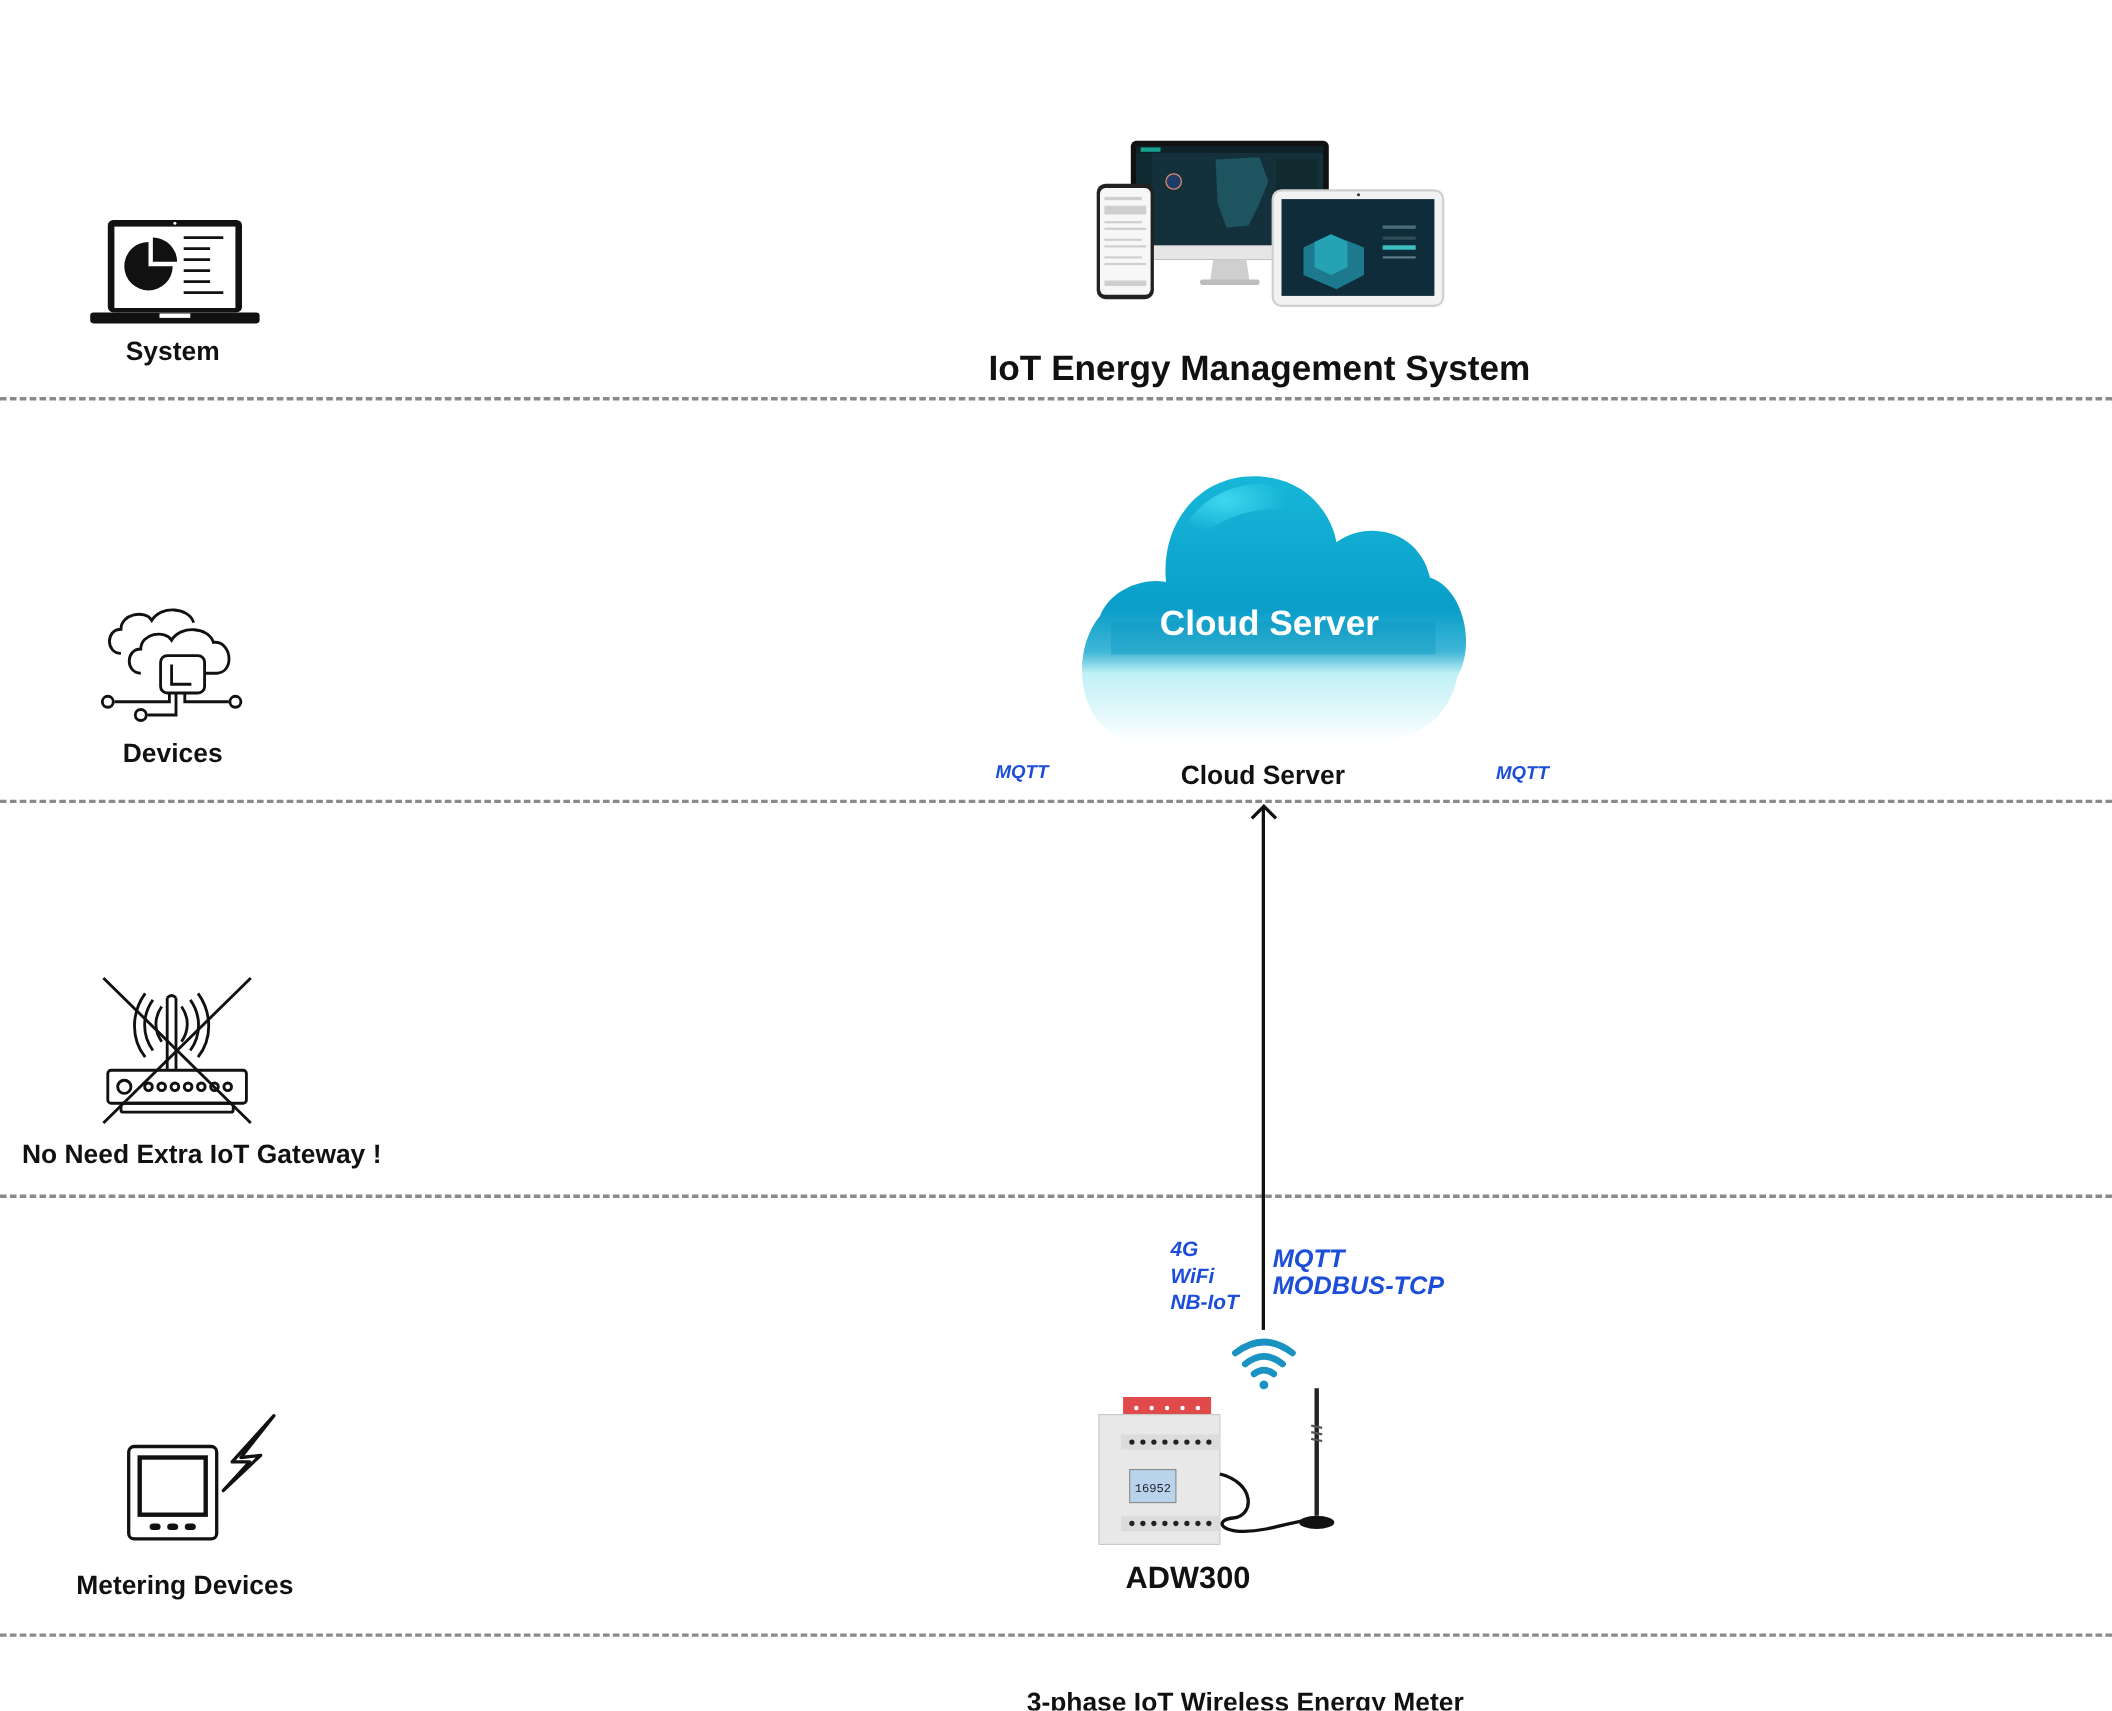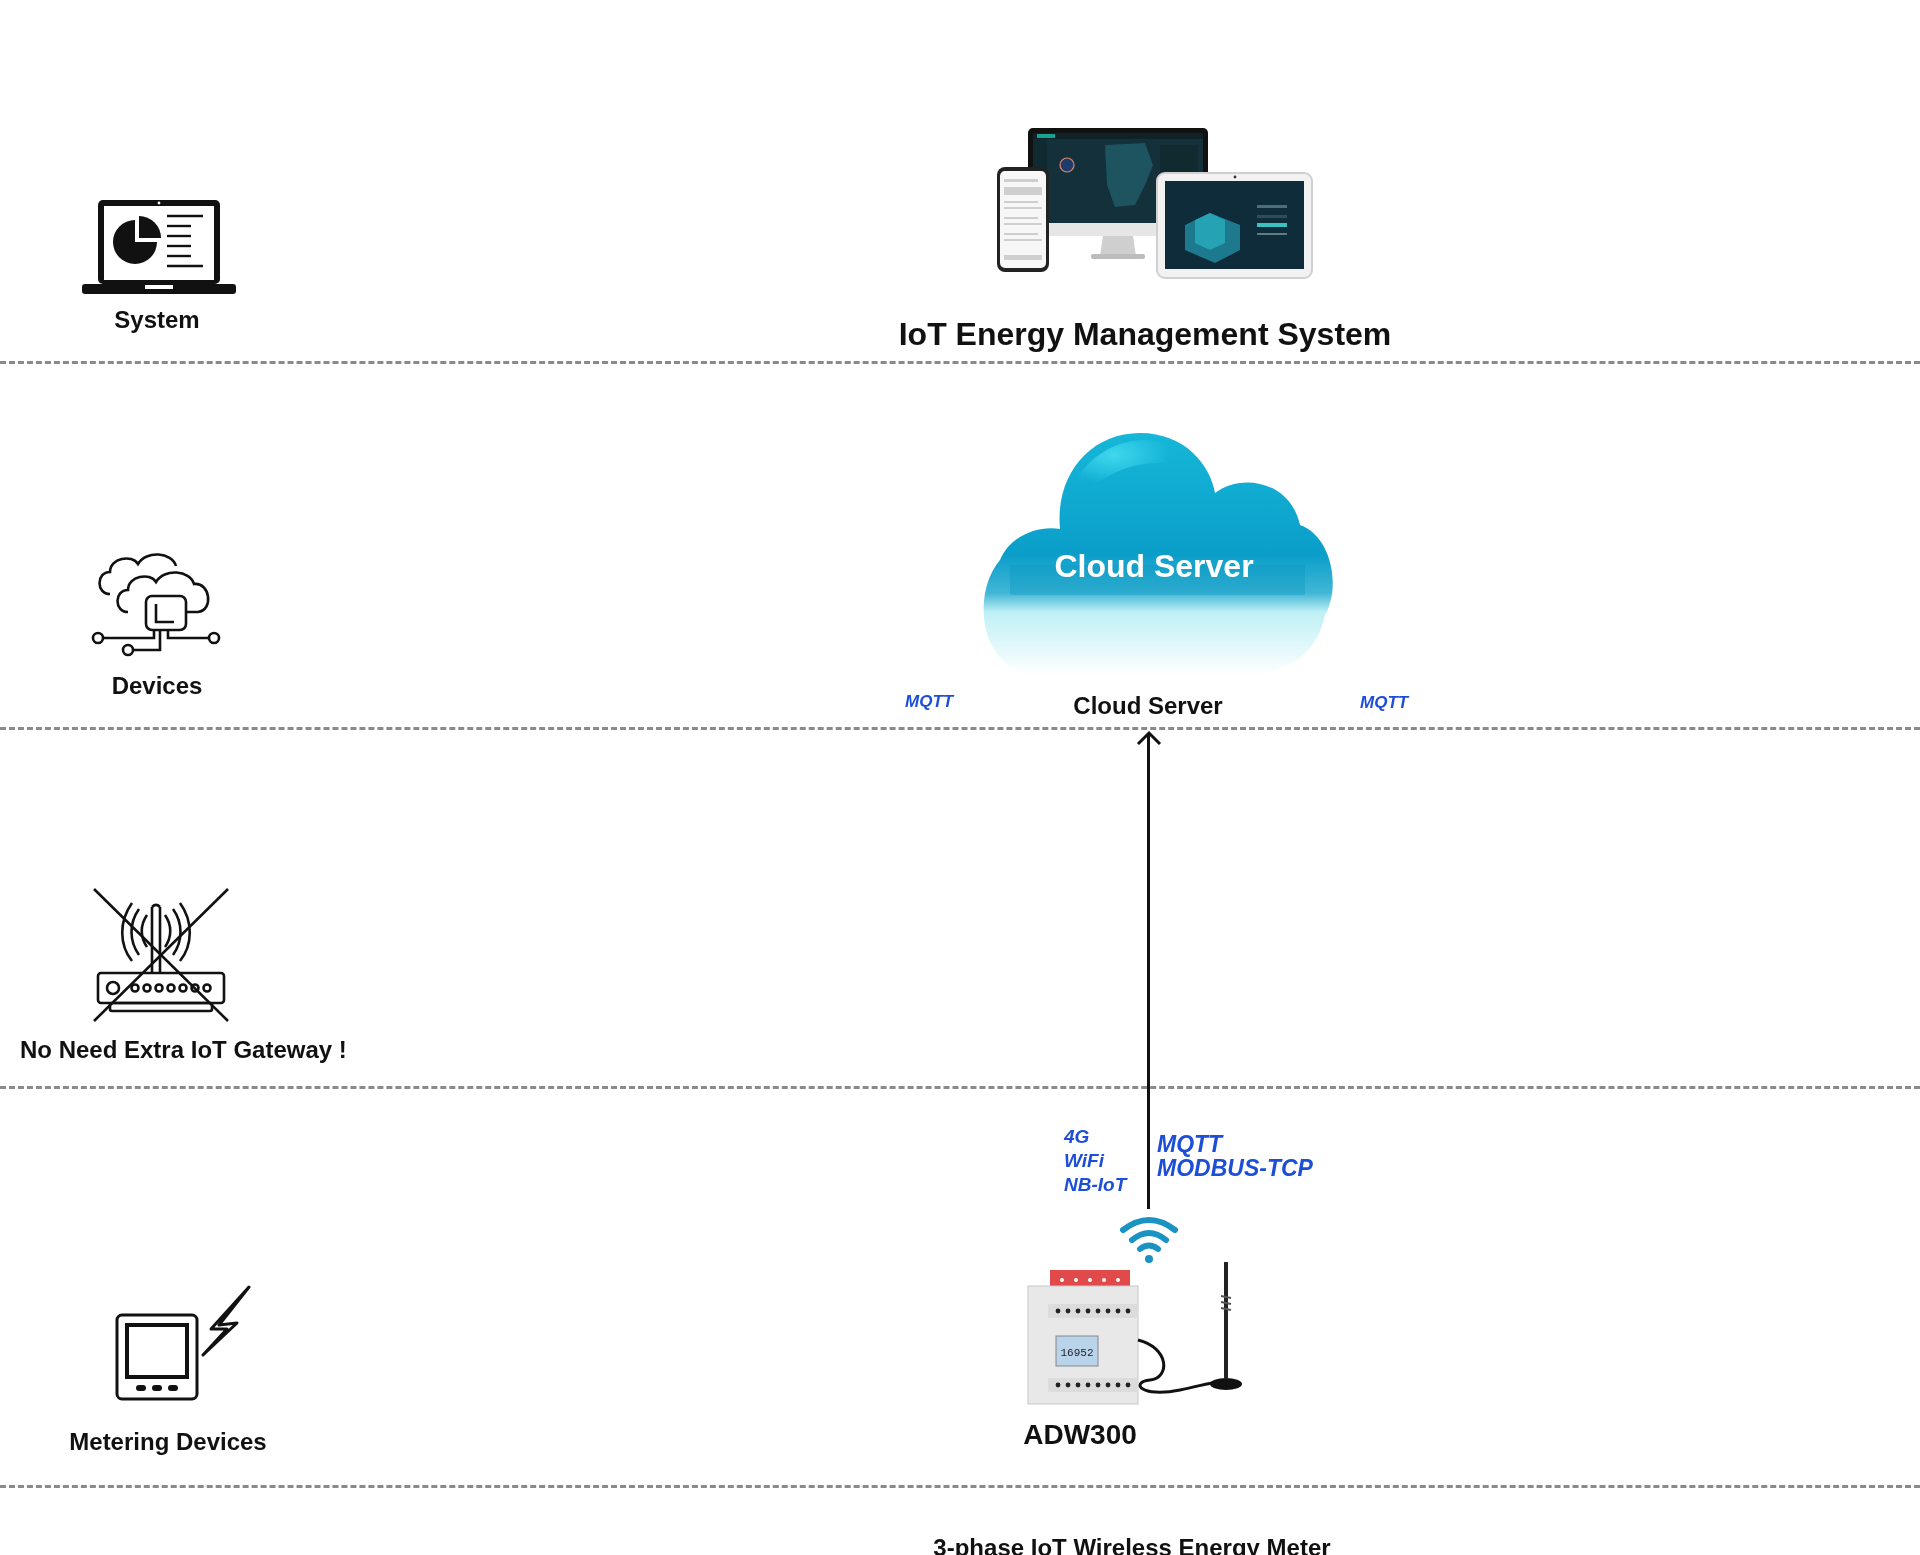--- a/index.html
+++ b/index.html
@@ -183,21 +183,21 @@
     <g stroke-width="6" stroke-linecap="round">
       <line x1="24" y1="103" x2="28" y2="103"></line>
       <line x1="40" y1="103" x2="44" y2="103"></line>
       <line x1="56" y1="103" x2="60" y2="103"></line>
     </g>
     <path d="M134 2 L104 40 L122 38 L88 70 L112 44 L96 44 Z" stroke-linejoin="round"></path>
   </svg>
 </div>
 <div class="lbl lbl-c" style="left:168px; top:1428px; font-size:24px;">Metering Devices</div>
 
-<div class="abs" style="left:1020px; top:1258px;">
+<div class="abs" style="left:991px; top:1258px;">
   <svg width="240" height="150" viewBox="0 0 240 150">
     <rect x="30" y="12" width="80" height="16" fill="#e14a4a"></rect>
     <g fill="#fff">
         <circle cx="42" cy="22" r="2"></circle>
         <circle cx="56" cy="22" r="2"></circle>
         <circle cx="70" cy="22" r="2"></circle>
         <circle cx="84" cy="22" r="2"></circle>
         <circle cx="98" cy="22" r="2"></circle>
       </g>
     <rect x="8" y="28" width="110" height="118" fill="#e8e8e8" stroke="#c8c8c8"></rect>

